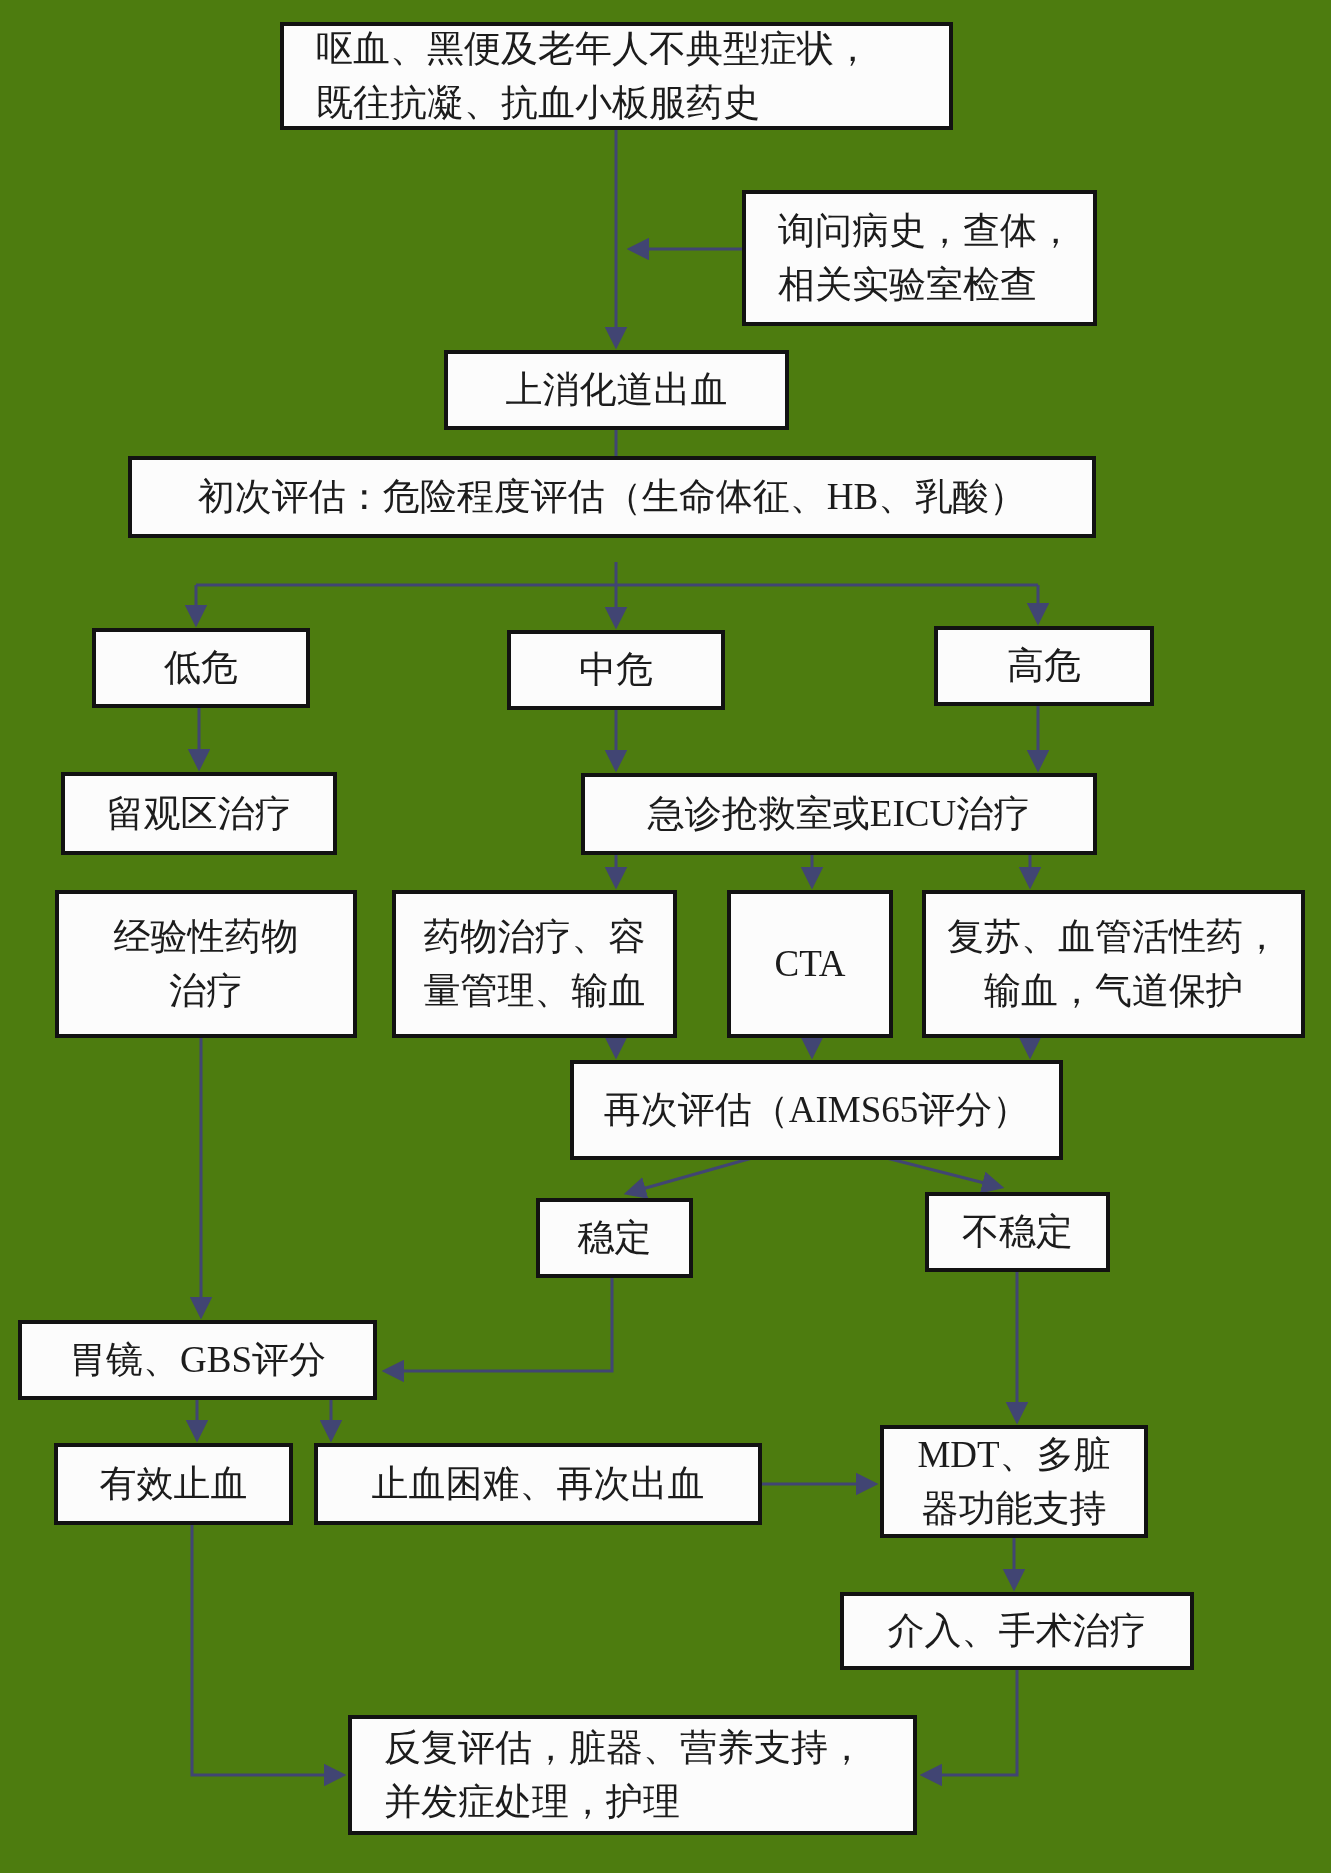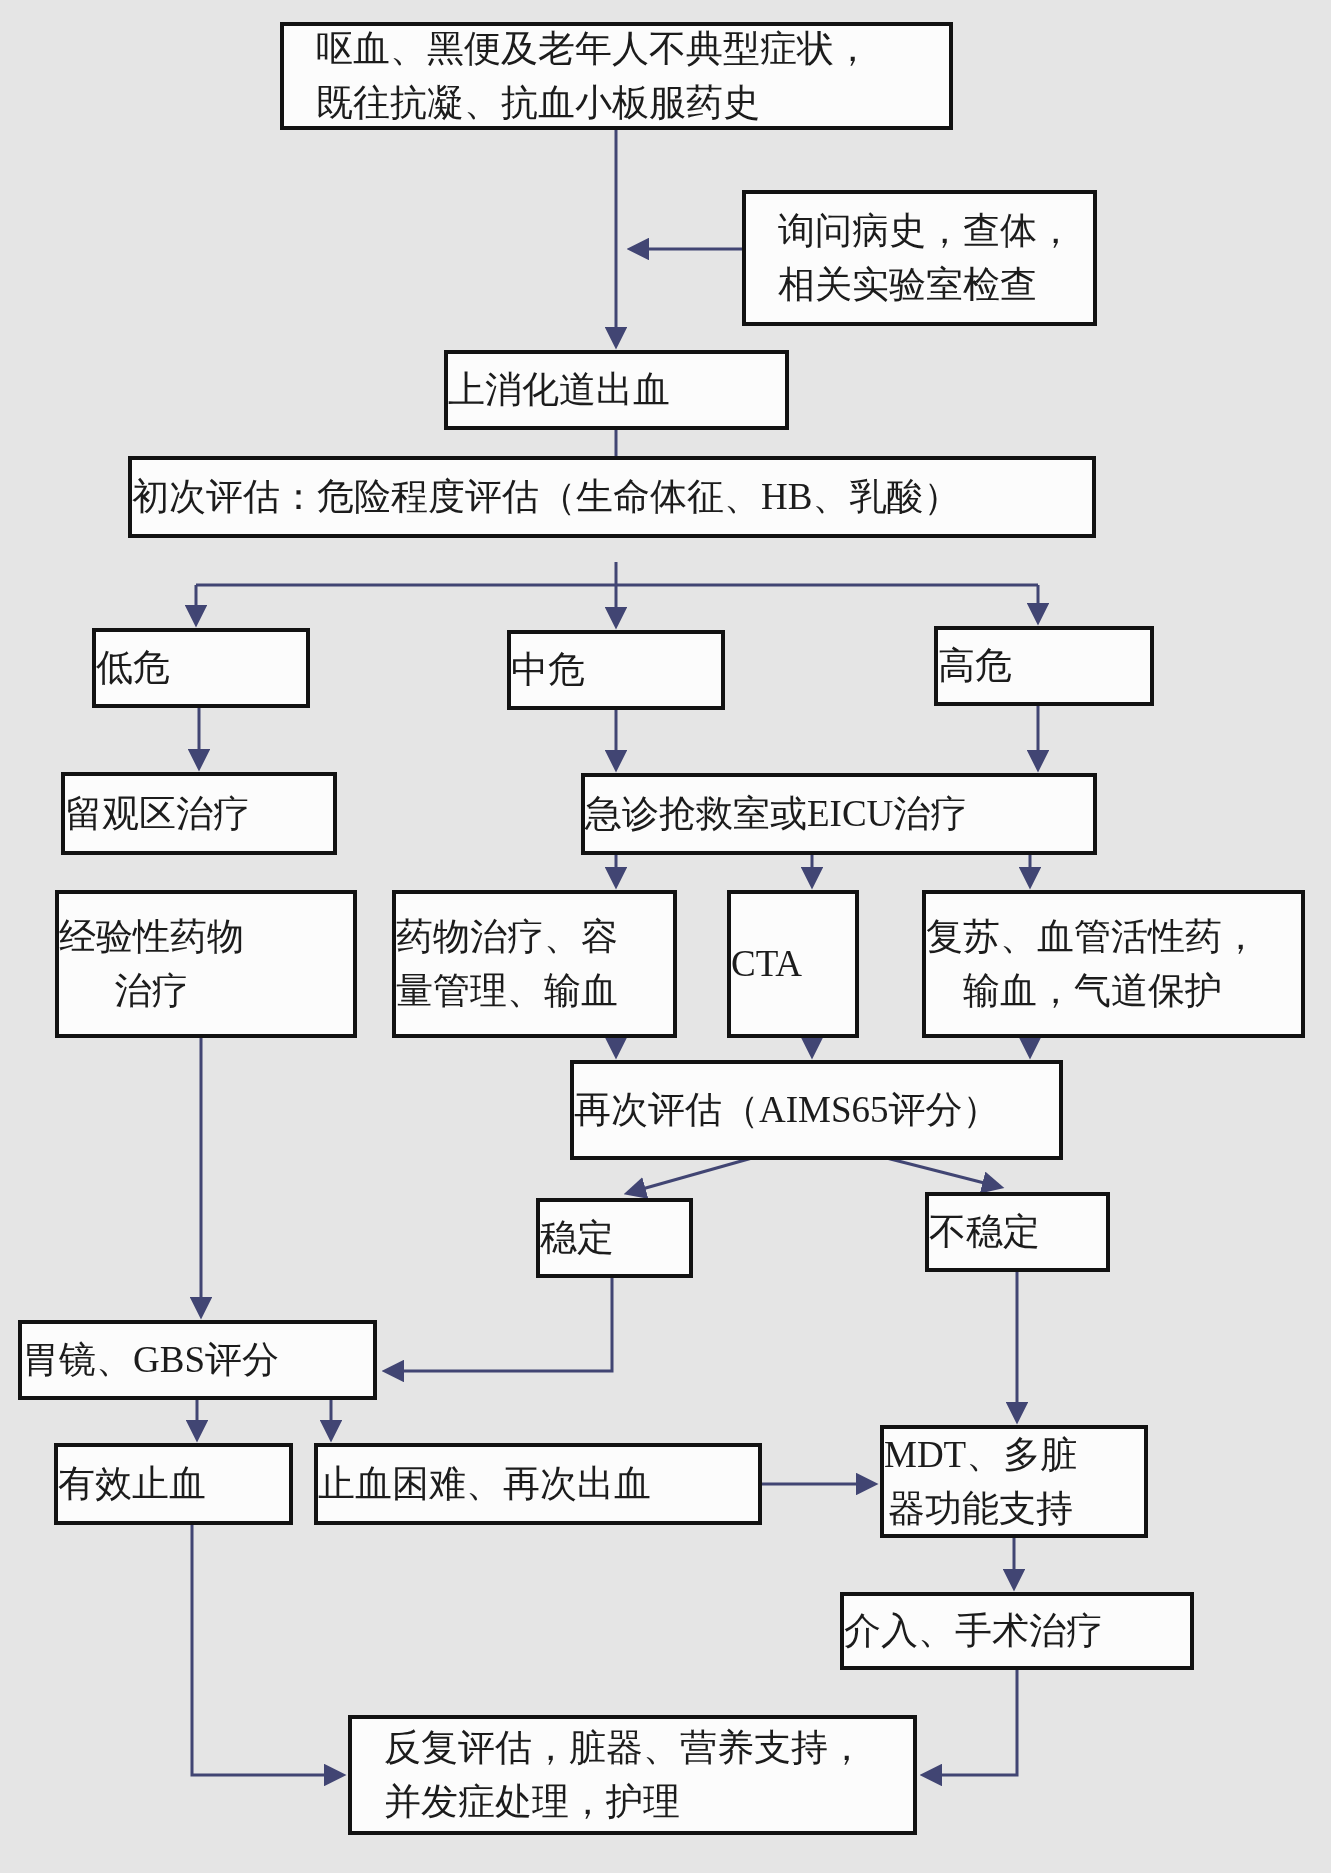--- a/index.html
+++ b/index.html
@@ -1,30 +1,30 @@
 <!DOCTYPE html>
 <html><head>
 <meta charset="utf-8">
 <style>
   html,body{margin:0;padding:0;background:#ffffff;}
   .canvas{
     position:relative;
     width:1331px;height:1873px;
-    background:#e5e5e5;
+    background:#4d7c0f;
     font-family:"Liberation Serif","DejaVu Serif",serif;
     overflow:hidden;
   }
   svg.wires{position:absolute;left:0;top:0;z-index:1;}
   .node{
     position:absolute;
     box-sizing:border-box;
     border:4px solid #121212;
     background:#fcfcfc;
     color:#1c1c1c;
-    display:flex;align-items:center;justify-content:flex-start;
+    display:flex;align-items:center;justify-content:center;
     text-align:center;
     font-size:37px;
     line-height:1.45;
     white-space:pre-line;
     z-index:2;
   }
   .node.align-left{justify-content:flex-start;text-align:left;padding-left:32px;padding-right:10px;}
 </style>
 </head>
 <body>
@@ -110,21 +110,21 @@
   <div class="node" style="left:55px;top:890px;width:302px;height:148px">
     <span>经验性药物
 治疗</span>
   </div>
 
   <div class="node" style="left:392px;top:890px;width:285px;height:148px">
     <span>药物治疗、容
 量管理、输血</span>
   </div>
 
-  <div class="node" style="left:727px;top:890px;width:132px;height:148px">
+  <div class="node" style="left:727px;top:890px;width:166px;height:148px">
     <span>CTA</span>
   </div>
 
   <div class="node" style="left:922px;top:890px;width:383px;height:148px">
     <span>复苏、血管活性药，
 输血，气道保护</span>
   </div>
 
   <div class="node" style="left:570px;top:1060px;width:493px;height:100px">
     <span>再次评估（AIMS65评分）</span>

